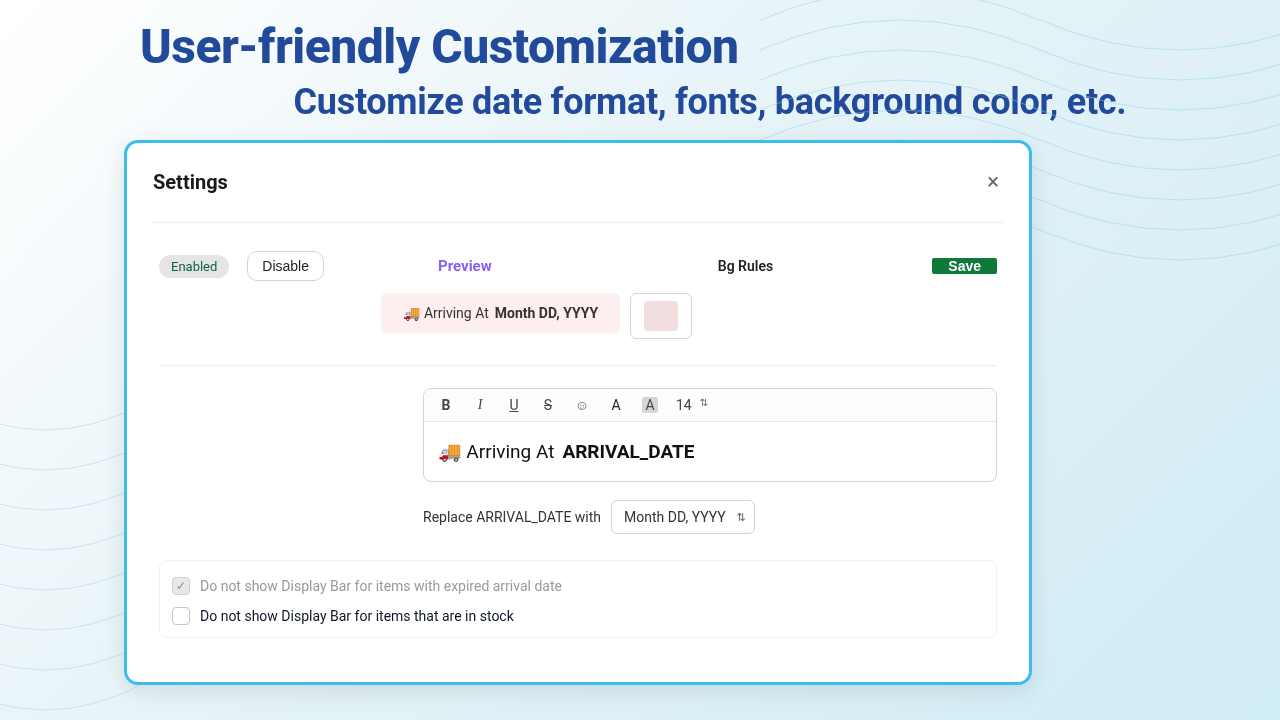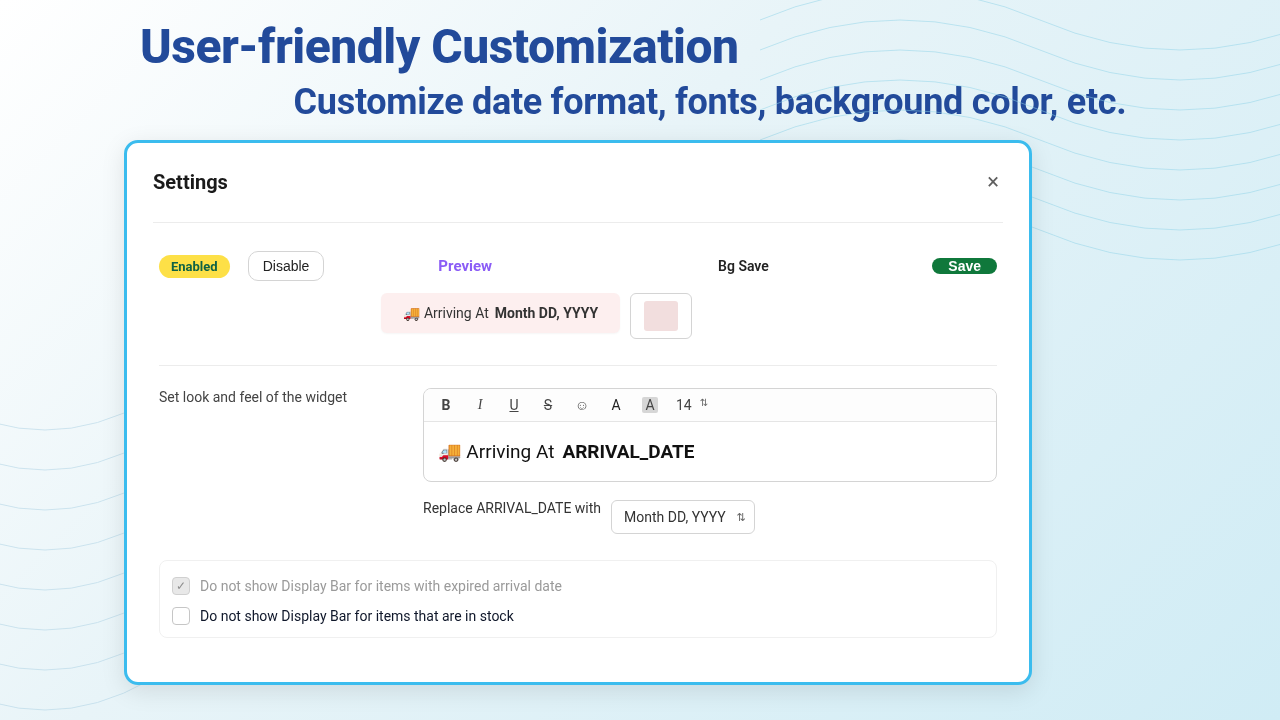--- a/index.html
+++ b/index.html
@@ -30,32 +30,32 @@
     padding:22px 26px 0 26px;overflow:hidden;
   }
   .modal-header{display:flex;align-items:center;justify-content:space-between;}
   .modal-title{font-size:20px;font-weight:700;color:#1a1a1a}
   .close-btn{font-size:22px;color:#5f5f5f;cursor:pointer;padding:4px;}
   .hr{border:none;border-top:1px solid #ececec;margin-top:24px}
   
   .card{margin-top:28px;border-radius:10px;padding:0 6px;}
   .row1{display:flex;align-items:center;gap:18px}
   .badge-enabled{
-    background:#fde047;color:#0e6245;border-radius:14px;
-    font-size:13px;font-weight:700;padding:4px 12px;
+    background:#e5e5e5;color:#0e6245;border-radius:14px;
+    font-size:13px;font-weight:400;padding:4px 12px;
   }
   .btn-disable{
     background:#fff;border:1px solid #d4d4d4;border-radius:10px;
     font-size:14px;padding:6px 14px;cursor:pointer;color:#222;
   }
   .preview-lbl{font-size:15px;font-weight:700;color:#8b5cf6;margin-left:96px}
   .bg-lbl{font-size:14px;font-weight:600;color:#222;margin-left:208px}
   .save-btn{
     margin-left:auto;background:#0f783b;color:#fff;border:none;
-    border-radius:15px;font-size:14px;font-weight:600;padding:0 16px;cursor:pointer;
+    border-radius:2px;font-size:14px;font-weight:600;padding:0 16px;cursor:pointer;
   }
   .row2{display:flex;align-items:flex-start;margin-top:12px}
   .preview-chip{
     margin-left:222px;background:#fdefef;border-radius:6px;
     padding:12px 22px;font-size:14px;color:#333;display:inline-flex;gap:6px;align-items:center;
     box-shadow:0 1px 2px rgba(0,0,0,.04);
   }
   .preview-chip .d{font-weight:700}
   .colorbox{
     margin-left:10px;width:62px;height:46px;border:1px solid #d4d4d4;border-radius:6px;
@@ -75,21 +75,21 @@
     border-bottom:1px solid #e5e5e5;background:#fdfdfd;font-size:14px;color:#454545;
   }
   .toolbar .tb{cursor:pointer;width:16px;text-align:center}
   .toolbar .b{font-weight:700}
   .toolbar .i{font-style:italic;font-family:Georgia,serif}
   .toolbar .u{text-decoration:underline}
   .toolbar .s{text-decoration:line-through}
   .toolbar .sel{display:flex;align-items:flex-start;gap:8px}
   .editor-body{padding:18px 14px;font-size:19px;color:#111;display:flex;align-items:center;gap:8px}
   .editor-body .var{font-weight:700}
-  .replace-row{margin-top:18px;display:flex;align-items:flex-start;gap:10px;font-size:14px;color:#333}
+  .replace-row{margin-top:18px;display:flex;align-items:center;gap:10px;font-size:14px;color:#333}
   .select{
     border:1px solid #d4d4d4;border-radius:6px;padding:8px 28px 8px 12px;
     font-size:14px;background:#fff;position:relative;cursor:pointer;
   }
   .select::after{content:"⇅";position:absolute;right:8px;top:50%;transform:translateY(-50%);font-size:11px;color:#666}
   
   .rules-box{border:1px solid #f0f0f0;border-radius:8px;padding:10px 10px 6px 10px}
   .rule-row{display:flex;align-items:center;gap:10px;padding:6px 2px;font-size:14px;color:#0f172a}
   .cb{width:18px;height:18px;border:1.5px solid #c6c6c6;border-radius:4px;display:inline-flex;align-items:center;justify-content:center;flex-shrink:0}
   .cb.checked{background:#e8e8e8;border-color:#d0d0d0;color:#8e8e8e;font-size:12px}
@@ -135,37 +135,36 @@
     <div class="modal-title">Settings</div>
     <div class="close-btn">×</div>
   </div>
   <hr class="hr">
 
   <div class="card">
     <div class="row1">
       <span class="badge-enabled">Enabled</span>
       <button class="btn-disable">Disable</button>
       <span class="preview-lbl">Preview</span>
-      <span class="bg-lbl">Bg Save</span>
+      <span class="bg-lbl">Bg Rules</span>
       <button class="save-btn">Save</button>
     </div>
     <div class="row2">
       <div class="preview-chip">
         <span>🚚 Arriving At</span>
         <span class="d">Month DD, YYYY</span>
       </div>
       <div class="colorbox">
         <div class="swatch"></div>
       </div>
     </div>
     <hr class="hr2">
 
     <div class="section">
       <div class="section-left">
-        <div class="sec-desc">Set look and feel of the widget</div>
       </div>
       <div class="section-right">
         <div class="editor">
           <div class="toolbar">
             <span class="tb b">B</span>
             <span class="tb i">I</span>
             <span class="tb u">U</span>
             <span class="tb s">S</span>
             <span class="tb">☺</span>
             <span class="tb" style="color:#222">A</span>

